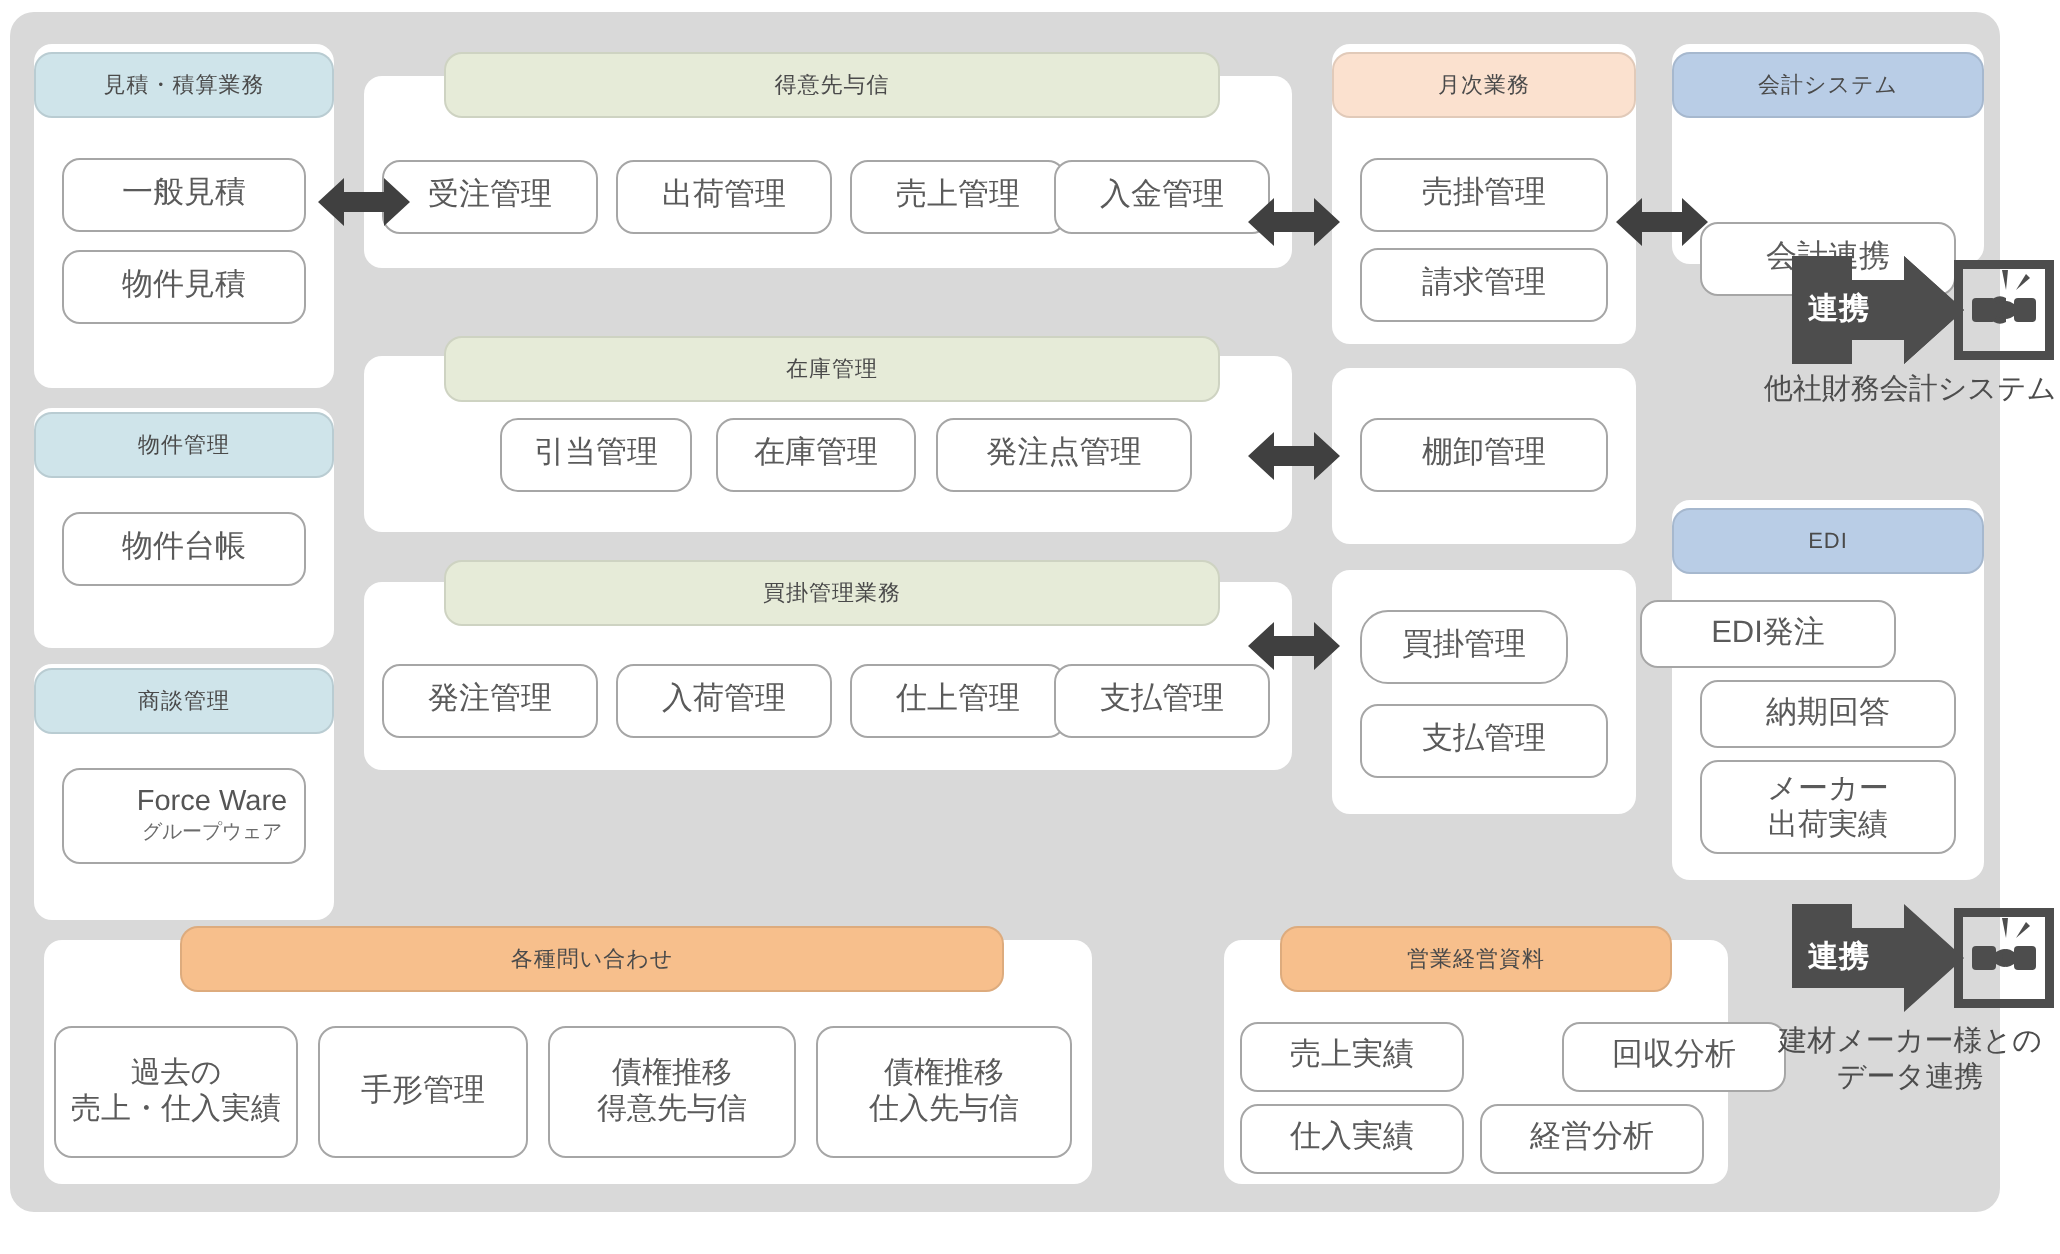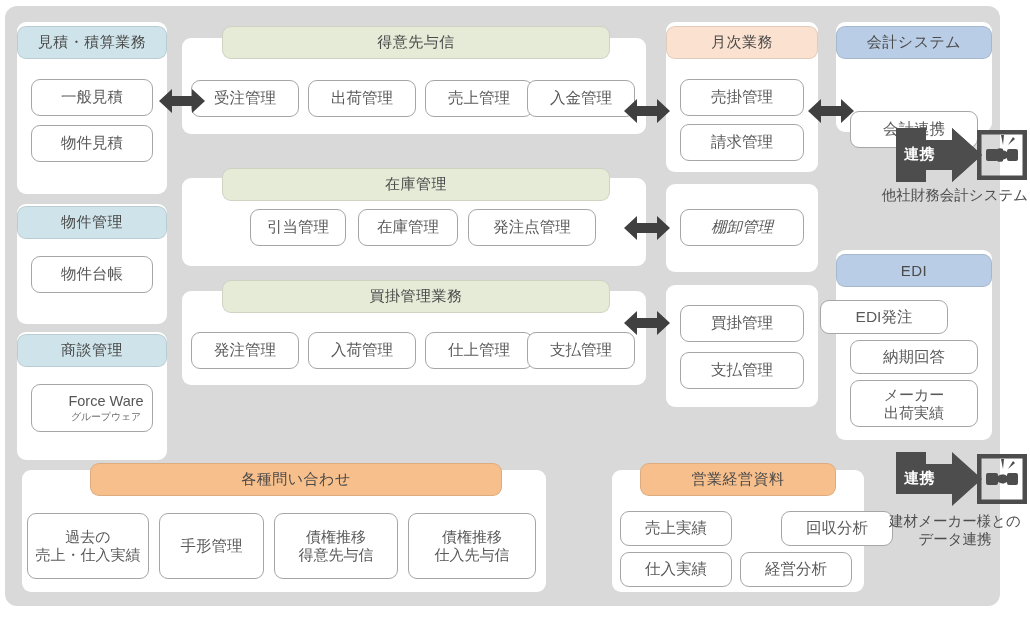--- a/index.html
+++ b/index.html
@@ -28,21 +28,21 @@
     background:#ffffff;
     border-radius:9px;
   }
   
   .cat{
     position:absolute;
     border-radius:9px;
     display:flex;
     align-items:center;
     justify-content:center;
-    font-size:15px;
+    font-size:11px;
     color:#4a4a4a;
     letter-spacing:.5px;
     border:1px solid rgba(0,0,0,.10);
     box-sizing:border-box;
   }
   .cat.teal{background:#cfe4ea;}
   .cat.blue{background:#b9cde6;}
   .cat.peach{background:#fbe1cf;}
   .cat.green{background:#e6ebd8;}
   .cat.orange{background:#f7bf8c;}
@@ -138,24 +138,24 @@
   <div class="item" style="left:308px;top:332px;width:108px;height:37px;">入荷管理</div>
   <div class="item" style="left:425px;top:332px;width:108px;height:37px;">仕上管理</div>
   <div class="item" style="left:527px;top:332px;width:108px;height:37px;">支払管理</div>
 
   <div class="panel" style="left:666px;top:22px;width:152px;height:150px;"></div>
   <div class="cat peach" style="left:666px;top:26px;width:152px;height:33px;">月次業務</div>
   <div class="item" style="left:680px;top:79px;width:124px;height:37px;">売掛管理</div>
   <div class="item" style="left:680px;top:124px;width:124px;height:37px;">請求管理</div>
 
   <div class="panel" style="left:666px;top:184px;width:152px;height:88px;"></div>
-  <div class="item" style="left:680px;top:209px;width:124px;height:37px;font-style:italic;">棚卸管理</div>
+  <div class="item" style="left:680px;top:209px;width:124px;height:37px;">棚卸管理</div>
 
   <div class="panel" style="left:666px;top:285px;width:152px;height:122px;"></div>
-  <div class="item" style="left:680px;top:305px;width:124px;height:37px;">買掛管理</div>
+  <div class="item" style="left:680px;top:305px;width:104px;height:37px;border-radius:14px;">買掛管理</div>
   <div class="item" style="left:680px;top:352px;width:124px;height:37px;">支払管理</div>
 
   <div class="panel" style="left:836px;top:22px;width:156px;height:110px;"></div>
   <div class="cat blue" style="left:836px;top:26px;width:156px;height:33px;">会計システム</div>
   <div class="item" style="left:850px;top:79px;width:128px;height:37px;margin-top:32px;">会計連携</div>
 
   <div class="panel" style="left:836px;top:250px;width:156px;height:190px;"></div>
   <div class="cat blue" style="left:836px;top:254px;width:156px;height:33px;">EDI</div>
   <div class="item" style="left:820px;top:300px;width:128px;height:34px;">EDI発注</div>
   <div class="item" style="left:850px;top:340px;width:128px;height:34px;">納期回答</div>

